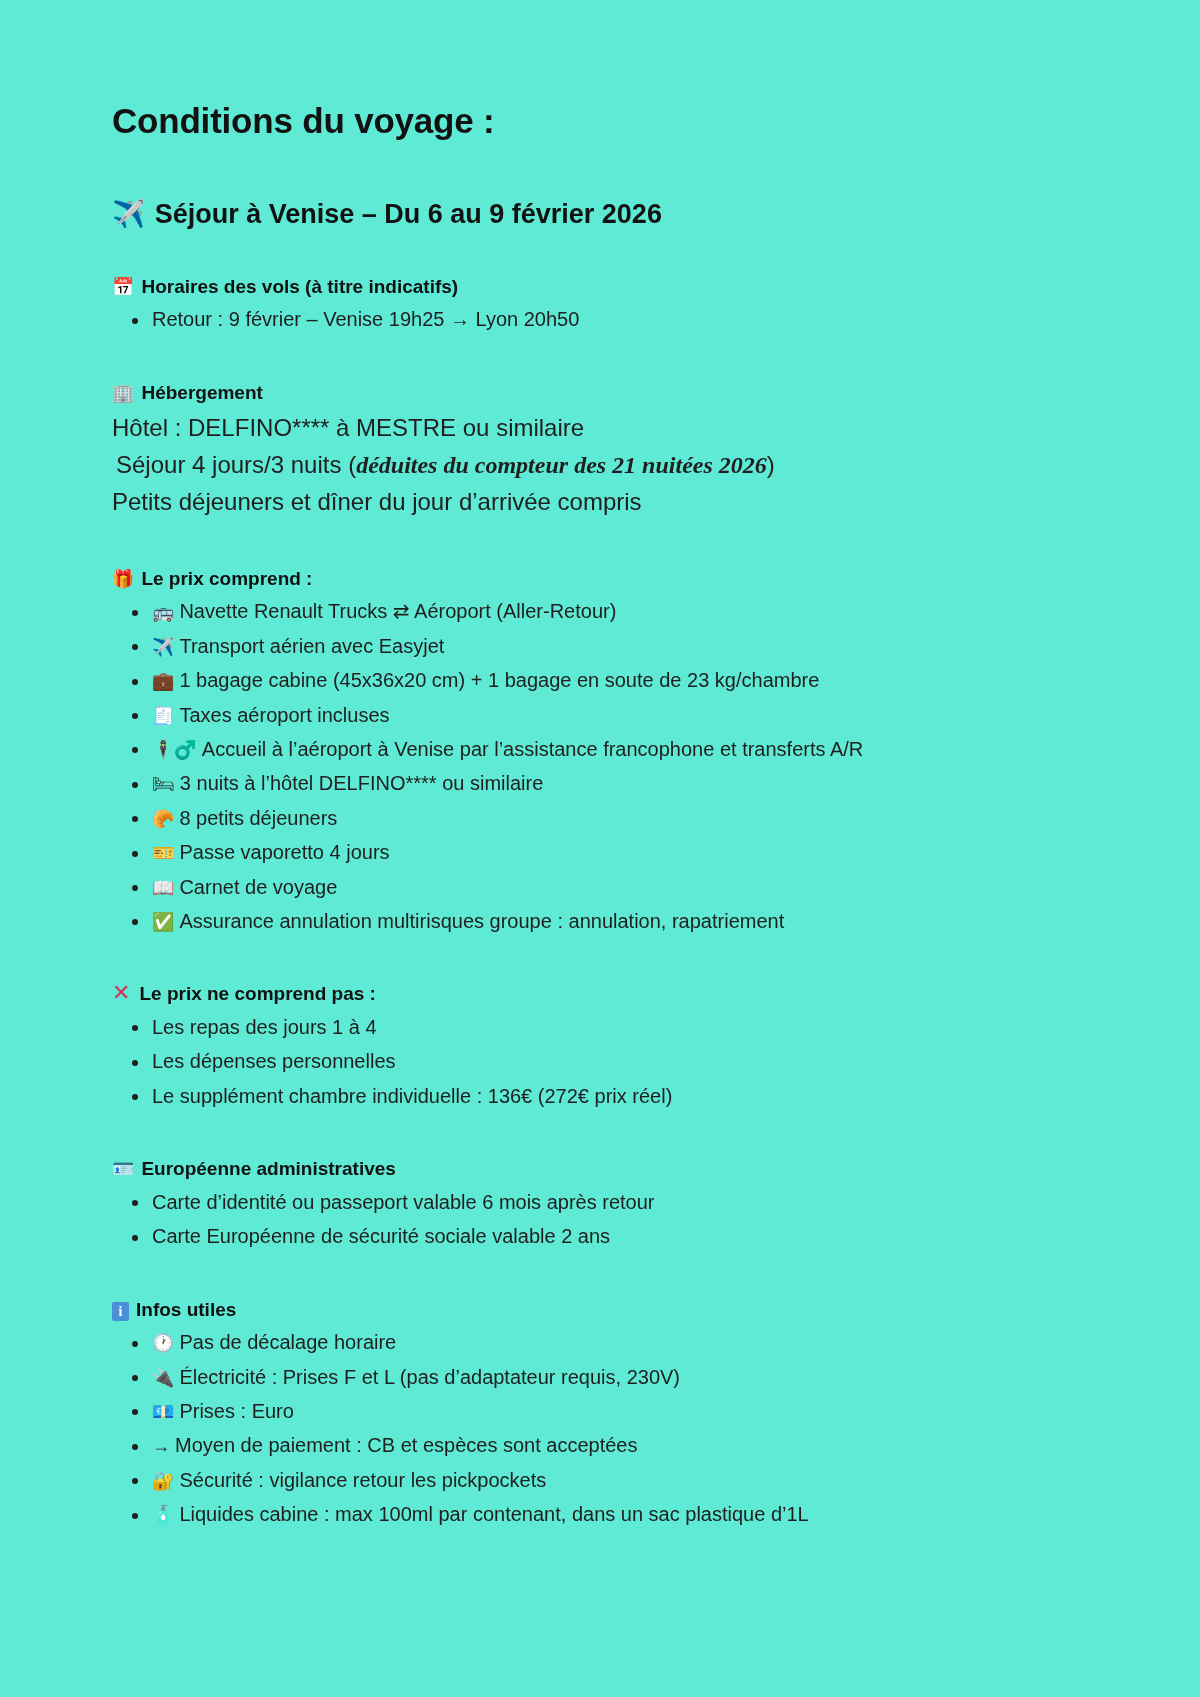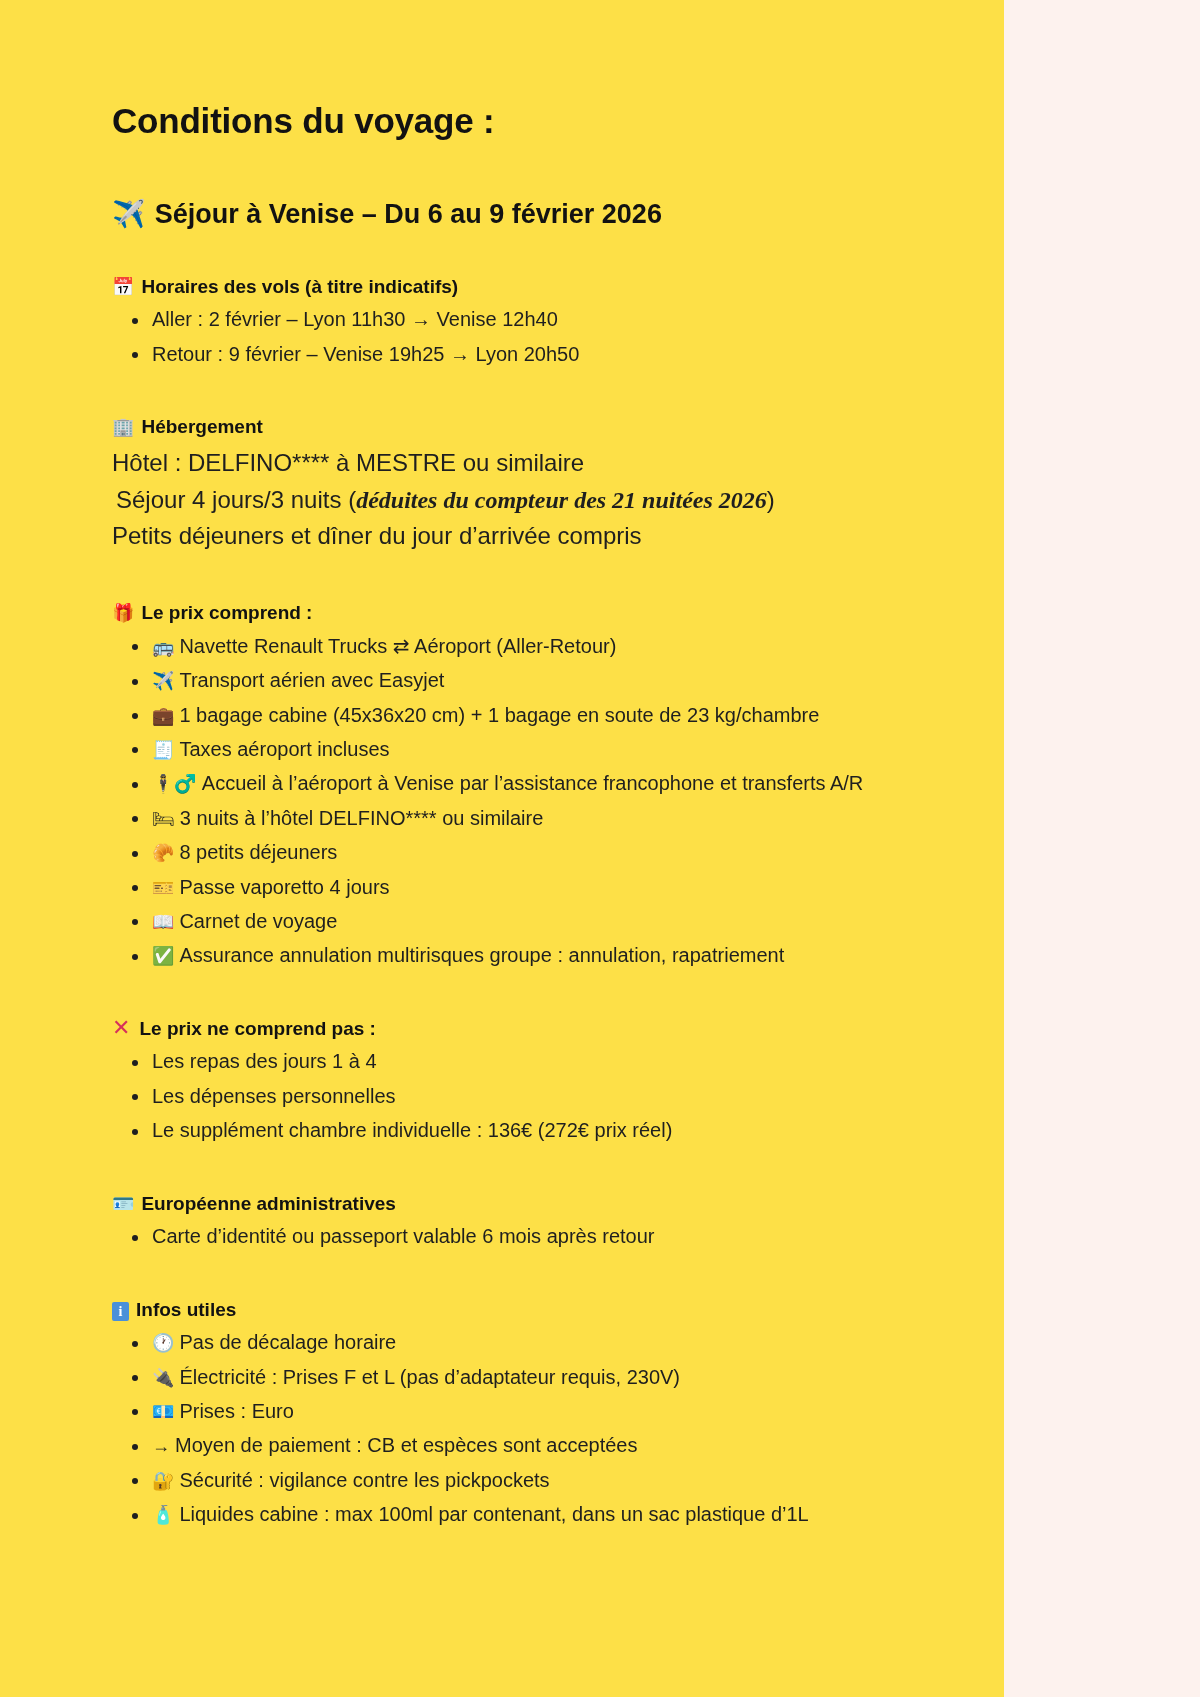--- a/index.html
+++ b/index.html
@@ -9,25 +9,25 @@
   }
   body {
     width: 1200px;
     min-height: 1697px;
     background: #fdf2ee;
     font-family: "Liberation Sans", sans-serif;
     color: #1a1a1a;
     -webkit-font-smoothing: antialiased;
   }
   .page {
-    width: 1004px;
+    width: 1200px;
     min-height: 1697px;
     box-sizing: border-box;
     padding: 100px 52px 60px 112px;
-    background: #fde047;
+    background: #5eead4;
   }
   .doc-title {
     font-size: 35px;
     font-weight: bold;
     letter-spacing: -0.2px;
     color: #121212;
     margin: 0 0 56px 0;
     line-height: 1.2;
   }
   .trip-title {
@@ -141,23 +141,20 @@
     <span>Séjour à Venise – Du 6 au 9 février 2026</span>
   </h2>
 
   <div class="section">
     <div class="section-heading">
       <span class="ico">📅</span>
       <span>Horaires des vols (à titre indicatifs)</span>
     </div>
     <ul class="bullets">
       <li>
-        <span class="txt">Aller : 2 février – Lyon 11h30 → Venise 12h40</span>
-      </li>
-      <li>
         <span class="txt">Retour : 9 février – Venise 19h25 → Lyon 20h50</span>
       </li>
     </ul>
   </div>
 
   <div class="spacer-block"></div>
 
   <div class="section">
     <div class="section-heading">
       <span class="ico">🏢</span>
@@ -243,20 +240,23 @@
 
   <div class="section">
     <div class="section-heading">
       <span class="ico">🪪</span>
       <span>Européenne administratives</span>
     </div>
     <ul class="bullets">
       <li>
         <span class="txt">Carte d’identité ou passeport valable 6 mois après retour</span>
       </li>
+      <li>
+        <span class="txt">Carte Européenne de sécurité sociale valable 2 ans</span>
+      </li>
     </ul>
   </div>
 
   <div class="spacer-block"></div>
 
   <div class="section">
     <div class="section-heading">
       <span class="info-badge">i</span>
       <span>Infos utiles</span>
     </div>
@@ -272,21 +272,21 @@
       <li>
         <span class="ico">💶</span>
         <span class="txt">Prises : Euro</span>
       </li>
       <li>
         <span class="ico">→</span>
         <span class="txt">Moyen de paiement : CB et espèces sont acceptées</span>
       </li>
       <li>
         <span class="ico">🔐</span>
-        <span class="txt">Sécurité : vigilance contre les pickpockets</span>
+        <span class="txt">Sécurité : vigilance retour les pickpockets</span>
       </li>
       <li>
         <span class="ico">🧴</span>
         <span class="txt">Liquides cabine : max 100ml par contenant, dans un sac plastique d’1L</span>
       </li>
     </ul>
   </div>
 
 </div>
 

